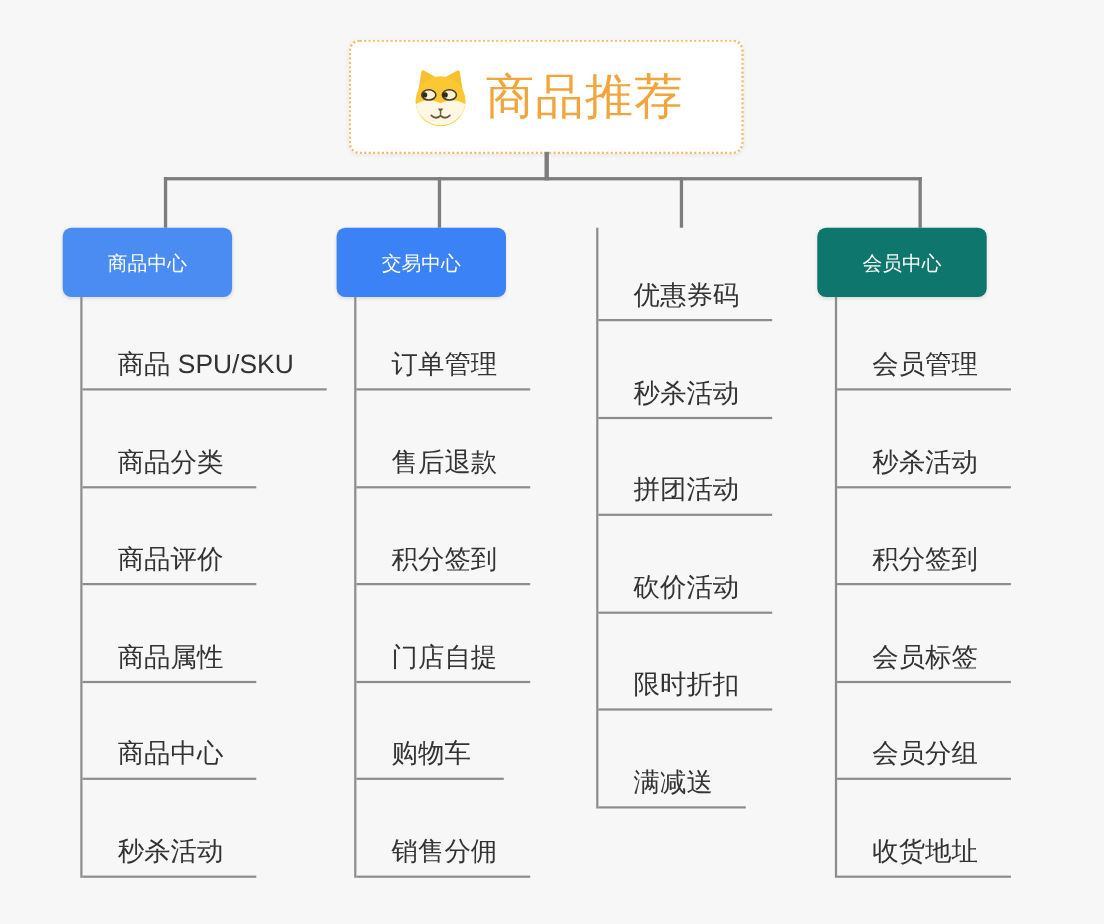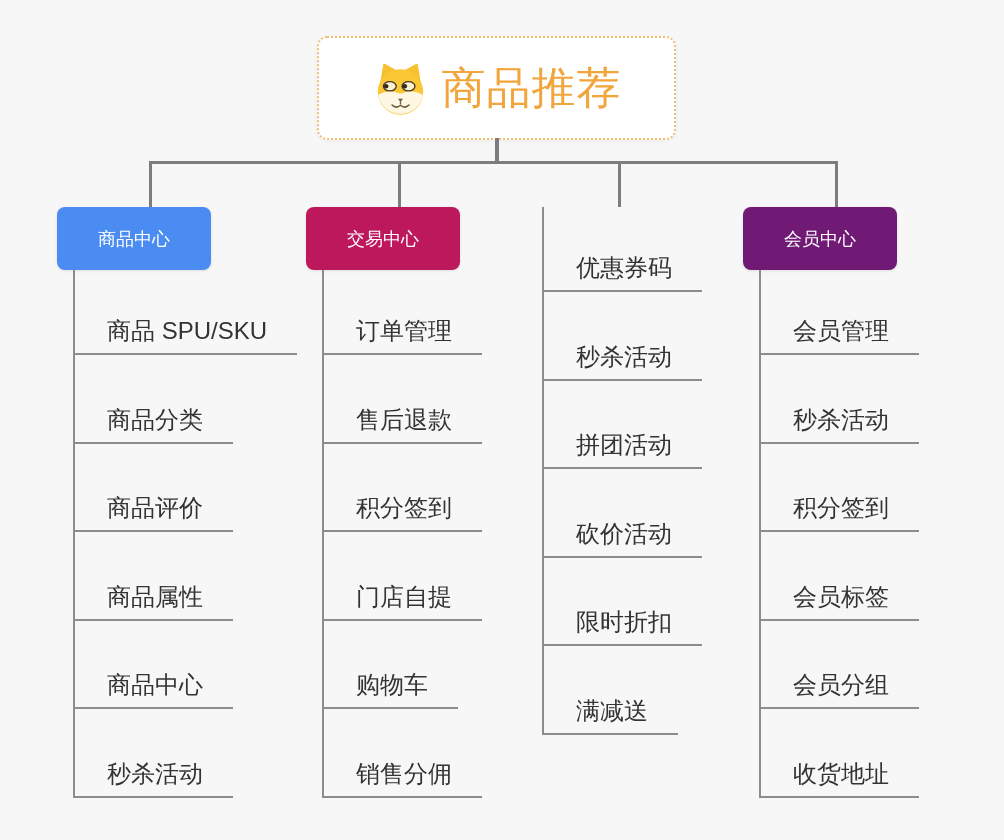--- a/index.html
+++ b/index.html
@@ -100,21 +100,21 @@
           <div class="leaf-row">
             <span class="leaf-label">商品中心</span>
           </div>
           <div class="leaf-row">
             <span class="leaf-label">秒杀活动</span>
           </div>
         </div>
       </div>
       <div class="connector drop" style="left: 397.5px;"></div>
       <div class="branch-col" style="left: 306px;">
-        <div class="branch-box" style="background: #be185d;">交易中心</div>
+        <div class="branch-box" style="background: #3b82f6;">交易中心</div>
         <div class="leaf-area">
           <div class="leaf-row first">
             <span class="leaf-label">订单管理</span>
           </div>
           <div class="leaf-row">
             <span class="leaf-label">售后退款</span>
           </div>
           <div class="leaf-row">
             <span class="leaf-label">积分签到</span>
           </div>
@@ -147,21 +147,21 @@
           <div class="leaf-row">
             <span class="leaf-label">限时折扣</span>
           </div>
           <div class="leaf-row">
             <span class="leaf-label">满减送</span>
           </div>
         </div>
       </div>
       <div class="connector drop" style="left: 834.5px;"></div>
       <div class="branch-col" style="left: 743px;">
-        <div class="branch-box" style="background: #701a75;">会员中心</div>
+        <div class="branch-box" style="background: #0f766e;">会员中心</div>
         <div class="leaf-area">
           <div class="leaf-row first">
             <span class="leaf-label">会员管理</span>
           </div>
           <div class="leaf-row">
             <span class="leaf-label">秒杀活动</span>
           </div>
           <div class="leaf-row">
             <span class="leaf-label">积分签到</span>
           </div>

